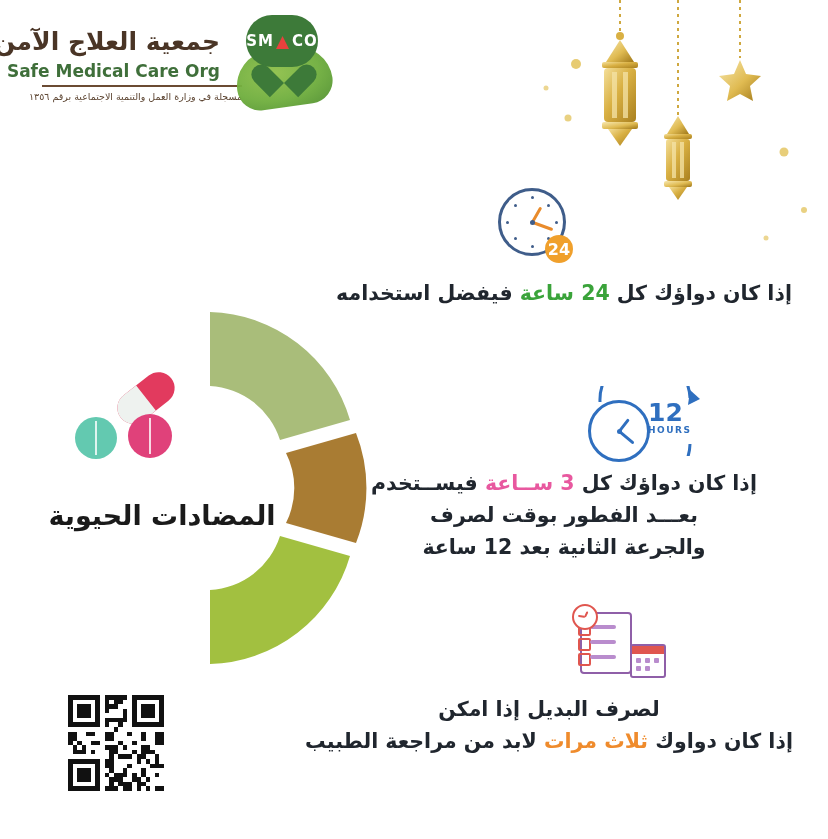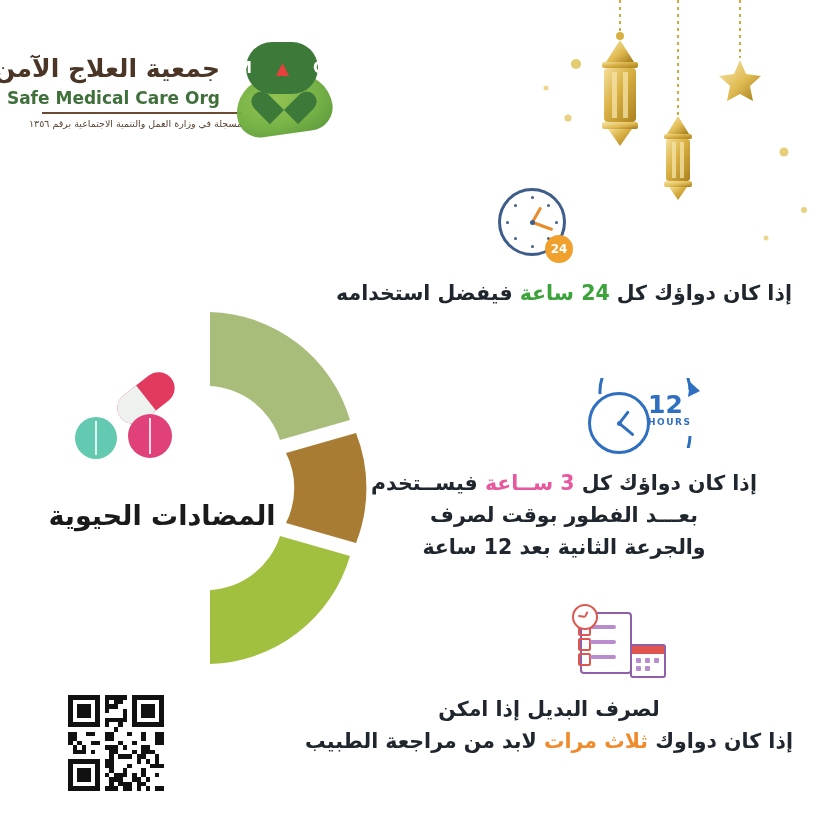--- a/index.html
+++ b/index.html
@@ -6,21 +6,21 @@
   body{
     width:828px;height:839px;
     background:#ffffff;
     font-family:"DejaVu Sans","Liberation Sans",sans-serif;
     overflow:hidden;
     position:relative;
   }
   .stage{position:relative;width:828px;height:839px;overflow:hidden;}
 
   
-  .logo-wrap{position:absolute;left:18px;top:34px;width:330px;height:110px;}
+  .logo-wrap{position:absolute;left:18px;top:7px;width:330px;height:110px;}
   .logo-ar{
     position:absolute;right:128px;top:20px;
     font-size:25px;font-weight:bold;color:#4a3526;
     white-space:nowrap;letter-spacing:0px;
   }
   .logo-en{
     position:absolute;right:128px;top:54px;
     font-size:17px;font-weight:bold;color:#3f6f3a;
     white-space:nowrap;direction:ltr;
   }
@@ -28,21 +28,21 @@
     position:absolute;right:106px;top:78px;width:200px;height:2px;background:#6b4b33;
   }
   .logo-note{
     position:absolute;right:106px;top:84px;width:202px;
     font-size:9.5px;color:#5b4330;text-align:center;white-space:nowrap;
   }
   .logo-mark{position:absolute;right:0px;top:8px;width:118px;height:96px;}
   .logo-badge{
     position:absolute;left:16px;top:0px;width:72px;height:52px;border-radius:26px;
     background:#3d7a39;color:#ffffff;display:flex;align-items:center;justify-content:center;
-    font-size:15px;font-weight:bold;letter-spacing:1px;direction:ltr;gap:21px;
+    font-size:15px;font-weight:bold;letter-spacing:1px;direction:ltr;
   }
   .logo-badge .beat{color:#e8413d;font-size:17px;margin:0 2px;}
   .logo-hand{
     position:absolute;left:6px;top:34px;width:96px;height:58px;
     background:radial-gradient(ellipse at 40% 40%, #8fc04a 0%, #6fae3d 55%, #4f8f2f 100%);
     border-radius:46px 46px 30px 30px;
     transform:rotate(-8deg);
     opacity:.95;
   }
   .logo-heart{
@@ -84,21 +84,21 @@
 
   .icon-slot{position:absolute;}
 
   
   .clock{position:relative;width:62px;height:62px;border-radius:50%;border:3.5px solid #3f5d8a;background:#fff;}
   .clock .tickdot{position:absolute;width:3px;height:3px;border-radius:50%;background:#3f5d8a;}
   .clock .hand{position:absolute;background:#e98b2b;border-radius:2px;transform-origin:bottom center;}
   .clock .center{position:absolute;left:50%;top:50%;width:5px;height:5px;margin:-2.5px 0 0 -2.5px;border-radius:50%;background:#3f5d8a;}
   .badge24{
     position:absolute;right:-10px;bottom:-10px;width:28px;height:28px;border-radius:50%;
-    background:#f0a02c;color:#fff;font-size:12px;font-weight:bold;
+    background:#f0a02c;color:#fff;font-size:16px;font-weight:bold;
     display:flex;align-items:center;justify-content:center;direction:ltr;
   }
 
   
   .clock12{position:relative;width:56px;height:56px;border-radius:50%;border:3.5px solid #2f6fbf;background:#fff;}
   .clock12 .hand{position:absolute;background:#2f6fbf;border-radius:2px;transform-origin:bottom center;}
   .clock12 .center{position:absolute;left:50%;top:50%;width:5px;height:5px;margin:-2.5px 0 0 -2.5px;border-radius:50%;background:#2f6fbf;}
   .lbl12{position:absolute;left:60px;top:8px;direction:ltr;}
   .lbl12 .big{font-size:25px;font-weight:bold;color:#2f6fbf;line-height:1;}
   .lbl12 .small{font-size:9px;font-weight:bold;color:#2f6fbf;letter-spacing:1.5px;}
@@ -449,21 +449,21 @@
       <span class="badge24">24</span>
     </div>
   </div>
 
   <div class="block" style="left:330px;top:278px;width:468px;">
     <div class="line">
       <span>إذا كان دواؤك كل </span><span class="hl-green">24 ساعة</span><span> فيفضل استخدامه</span>
     </div>
   </div>
 
-  <div class="icon-slot" style="left:588px;top:384px;width:140px;height:70px;">
+  <div class="icon-slot" style="left:588px;top:392px;width:140px;height:70px;">
     <svg class="arrowcurve" width="140" height="70" viewBox="0 0 140 70">
       <path d="M14 16 A 34 34 0 0 1 104 12" fill="none" stroke="#2f6fbf" stroke-width="3"></path>
       <polygon points="104,4 114,13 102,19" fill="#2f6fbf"></polygon>
       <path d="M104 58 A 34 34 0 0 1 16 56" fill="none" stroke="#2f6fbf" stroke-width="3"></path>
       <polygon points="16,64 6,55 18,50" fill="#2f6fbf"></polygon>
     </svg>
     <div class="clock12" style="position:absolute;left:0px;top:8px;">
       <span class="hand" style="width:3px;height:15px;left:50%;top:calc(50% - 15px);margin-left:-1.5px;transform:rotate(38deg);"></span>
       <span class="hand" style="width:2.5px;height:19px;left:50%;top:calc(50% - 19px);margin-left:-1.25px;transform:rotate(130deg);"></span>
       <span class="center"></span>

